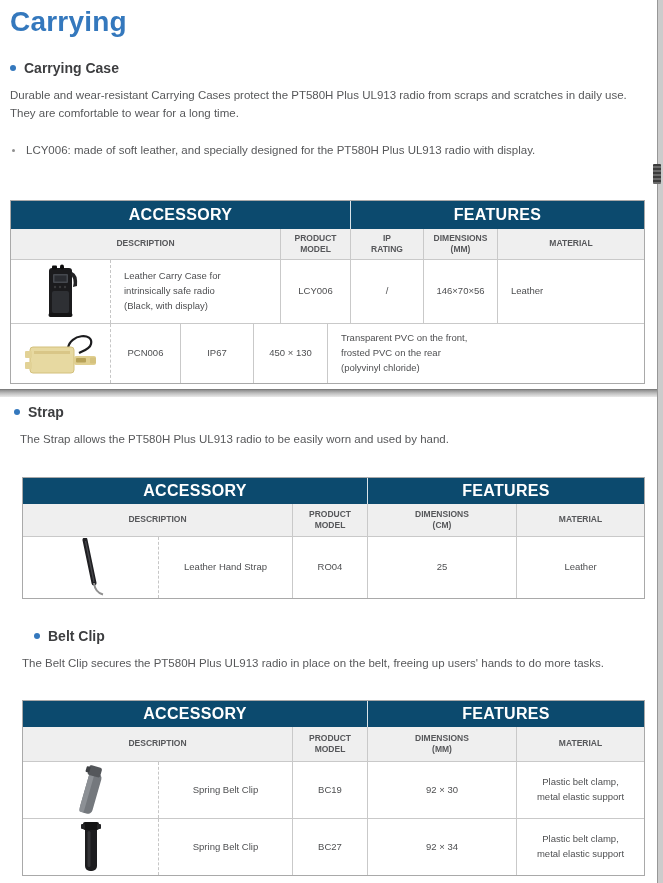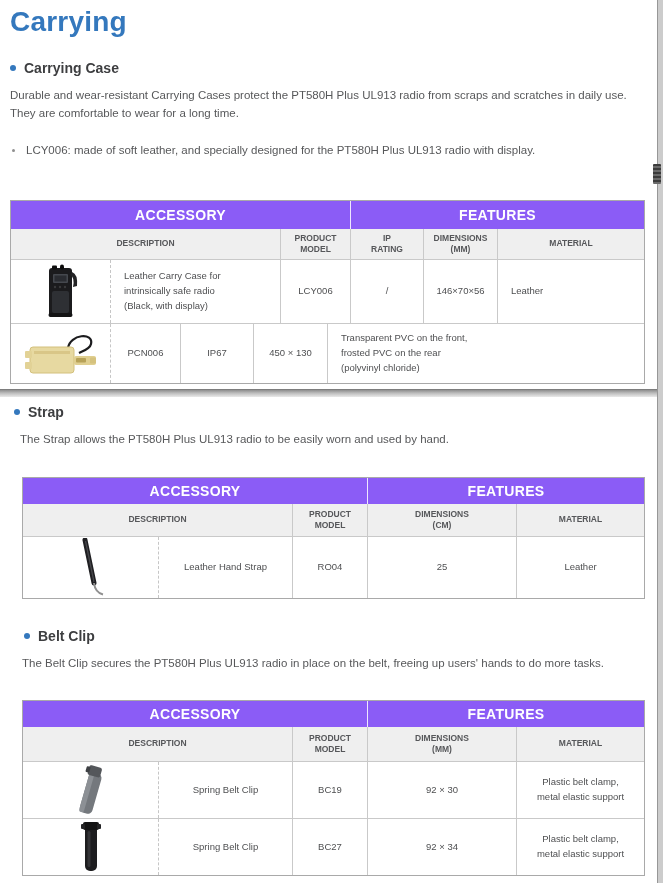--- a/index.html
+++ b/index.html
@@ -30,21 +30,21 @@
   .sec-dot { width:6px; height:6px; border-radius:50%; background:#3478bd; flex:none; }
   .sec-label { font-size:14px; font-weight:bold; color:#3d3e40; }
   .para { position:absolute; font-size:11.5px; line-height:1.55; color:#57585a; }
   .blist { position:absolute; }
   .bitem { display:flex; gap:11px; font-size:11.5px; line-height:1.65; color:#57585a; }
   .bdot { width:3px; height:3px; border-radius:50%; background:#8f8f8f; margin-top:8px; flex:none; }
 
   .t { position:absolute; background:#fff; border:1px solid #a9a9a9; }
   .tr { display:flex; }
   .hcell {
-    background:#8b5cf6; color:#fff; font-weight:bold; font-size:14px; letter-spacing:0.3px;
+    background:#0c4a6e; color:#fff; font-weight:bold; font-size:16px; letter-spacing:0.3px;
     display:flex; align-items:center; justify-content:center;
   }
   .hsep { border-right:1px solid rgba(255,255,255,0.85); }
   .shcell {
     background:#efefef; color:#56575a; font-weight:bold; font-size:8.5px; line-height:1.35;
     display:flex; align-items:center; justify-content:center; text-align:center; white-space:pre-line;
   }
   .dcell {
     font-size:9.5px; color:#4e4f51; line-height:1.55; white-space:pre-line;
     display:flex; align-items:center; background:#fff;
@@ -170,21 +170,21 @@
           <path d="M16 45 C17 53 21 55.5 25 56.5" stroke="#909090" stroke-width="2" fill="none"></path>
         </svg>
       </div>
       <div class="dcell c br" style="width:134px;">Leather Hand Strap</div>
       <div class="dcell c br" style="width:75px;">RO04</div>
       <div class="dcell c br" style="width:149px;">25</div>
       <div class="dcell c" style="width:127px;">Leather</div>
     </div>
   </div>
 
-  <div class="sec-head" style="left:24px; top:231px;">
+  <div class="sec-head" style="left:34px; top:231px;">
     <span class="sec-dot"></span>
     <span class="sec-label">Belt Clip</span>
   </div>
   <p class="para" style="left:22px; top:258px; width:620px;">The Belt Clip secures the PT580H Plus UL913 radio in place on the belt, freeing up users' hands to do more tasks.</p>
 
   <div class="t" style="left:22px; top:303px; width:623px;">
     <div class="tr" style="height:26px;">
       <div class="hcell hsep" style="width:345px;">ACCESSORY</div>
       <div class="hcell" style="width:276px;">FEATURES</div>
     </div>

